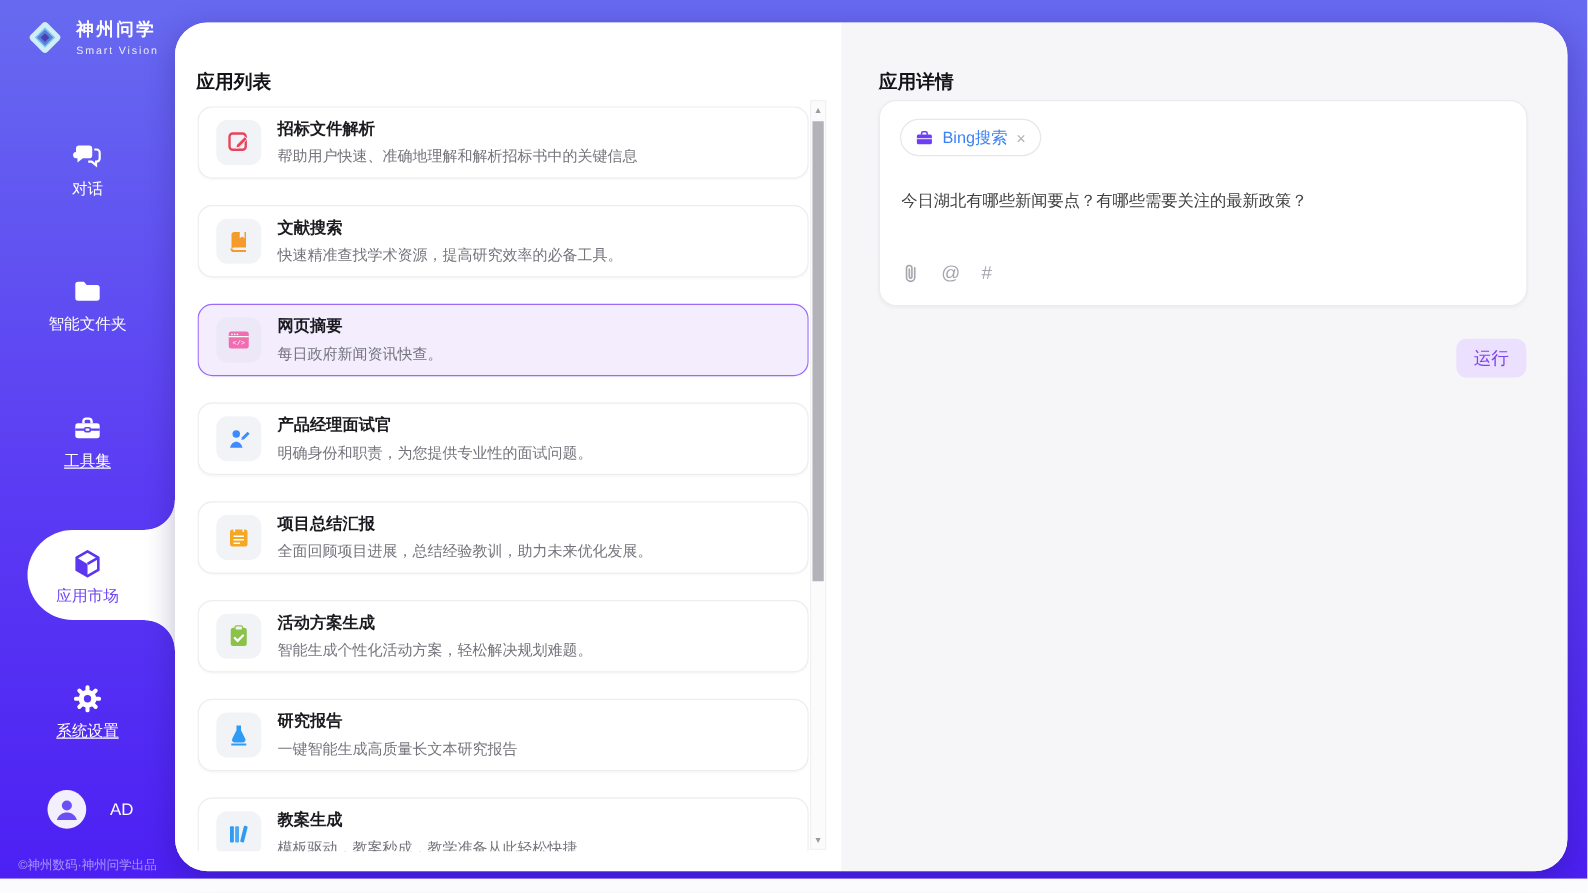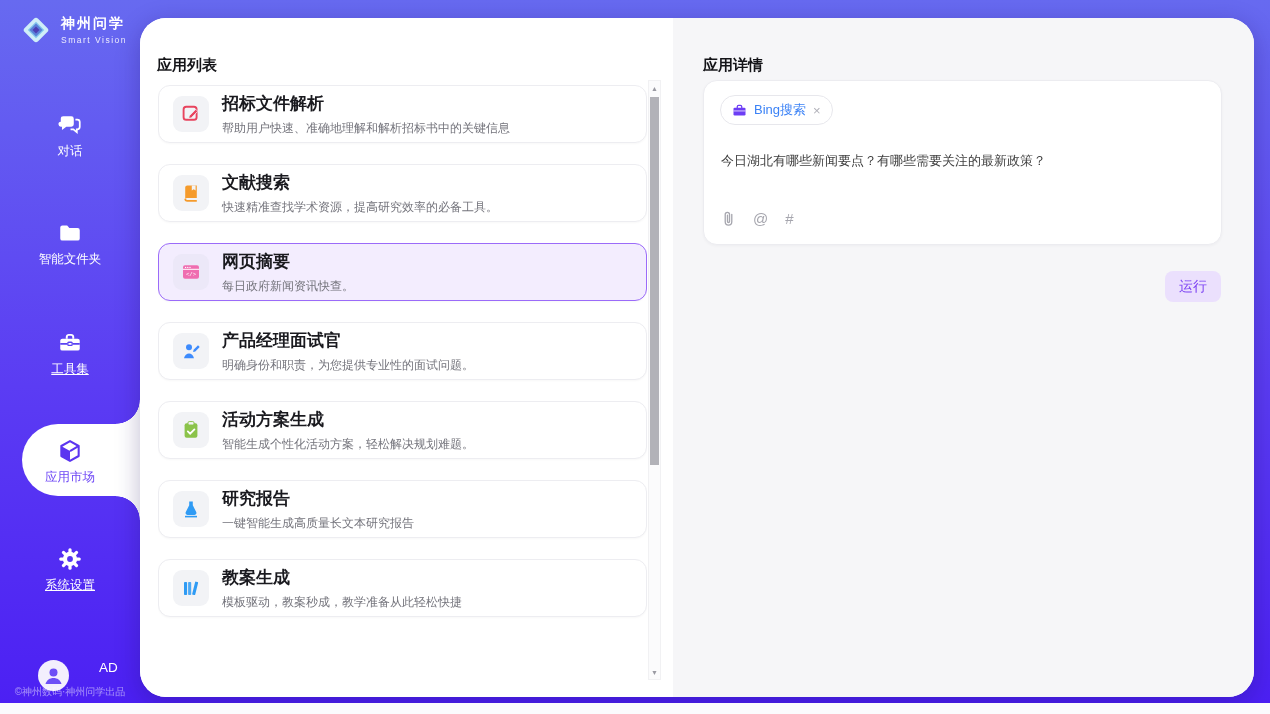--- a/index.html
+++ b/index.html
@@ -21,42 +21,42 @@
   .nav-item { position:absolute; left:0; width:140px; text-align:center; color:#fff; cursor:pointer; }
   .nav-item .nav-label { display:block; margin-top:5px; font-size:12.5px; }
   .nav-label.u { text-decoration:underline; }
   .bubble { position:absolute; left:22px; top:424px; width:118px; height:72px;
     background:#fff; border-radius:36px 0 0 36px; }
   .bubble::before { content:""; position:absolute; top:-24px; right:0; width:24px; height:24px;
     background:radial-gradient(circle 24px at 0 0, rgba(0,0,0,0) 23.4px, #fff 24px); }
   .bubble::after { content:""; position:absolute; bottom:-24px; right:0; width:24px; height:24px;
     background:radial-gradient(circle 24px at 0 100%, rgba(0,0,0,0) 23.4px, #fff 24px); }
   .nav-item.active { color:#6d46f5; }
-  .user-row { position:absolute; left:38px; top:660px; display:flex; gap:30px; }
+  .user-row { position:absolute; left:38px; top:632px; display:flex; align-items:center; gap:19px; }
   .avatar { width:31px; height:31px; border-radius:50%; background:#f3effd;
     display:flex; align-items:center; justify-content:center; overflow:hidden; }
   .user-name { color:#fff; font-size:13.5px; }
   .sb-footer { position:absolute; left:0; top:685px; width:140px; text-align:center;
     font-size:10px; color:rgba(255,255,255,.5); }
   
   .content { position:absolute; left:140px; top:18px; width:1114px; height:679px;
     background:#fff; border-radius:26px; overflow:hidden;
     box-shadow:0 6px 24px rgba(25,10,90,.28); }
   .list-panel { position:absolute; left:0; top:0; width:533px; height:100%; background:#fff; }
   .panel-title { position:absolute; top:38px; font-size:15px; font-weight:700; color:#141418; margin:0; }
   .list-panel .panel-title { left:17px; }
   .cards { position:absolute; left:18px; top:67px; width:489px; height:596px; overflow:hidden; }
   .app-card { height:58px; margin-bottom:21px; border:1px solid #ededf1; border-radius:12px;
     background:#fff; display:flex; align-items:center; padding:0 14px; cursor:pointer;
     box-shadow:0 1px 2px rgba(20,20,40,.03); }
   .app-card.selected { background:#f3edfe; border:1px solid #9b6bf9; }
   .icon-box { width:36px; height:36px; border-radius:9px; background:#f2f3f6; flex:0 0 36px;
     display:flex; align-items:center; justify-content:center; margin-right:13px; }
   .app-card.selected .icon-box { background:#ece8f8; }
-  .card-title { font-size:17px; font-weight:700; color:#1a1a1f; margin-bottom:5px; }
+  .card-title { font-size:13px; font-weight:700; color:#1a1a1f; margin-bottom:5px; }
   .card-desc { font-size:12px; color:#74747c; }
   
   .scrollbar { position:absolute; left:508px; top:62px; width:13px; height:600px;
     background:#fbfbfc; border:1px solid #f1f1f3; }
   .sb-arrow { position:absolute; left:0; width:11px; height:12px; display:flex;
     align-items:center; justify-content:center; color:#9a9aa2; font-size:7px; cursor:pointer; }
   .sb-arrow.up { top:1px; } .sb-arrow.down { bottom:1px; }
   .sb-thumb { position:absolute; left:1px; top:16px; width:9px; height:368px;
     background:#b2b2b8; cursor:grab; }
   
@@ -235,20 +235,36 @@
               <path d="M3 17.2c.7-3.1 2.7-4.8 5-4.8s4.3 1.7 5 4.8z" fill="currentColor"></path>
               <path d="M12.6 8.7l4.4-4.4 1.7 1.7-4.4 4.4-2.2.5z" fill="currentColor"></path>
             </svg>
           </span>
           <div>
             <div class="card-title">产品经理面试官</div>
             <div class="card-desc">明确身份和职责，为您提供专业性的面试问题。</div>
           </div>
         </div>
 
+        <div class="app-card">
+          <span class="icon-box" style="color:#f5a623;">
+            <svg width="20" height="20" viewBox="0 0 20 20">
+              <rect x="3" y="3.6" width="14" height="13.6" rx="2" fill="currentColor"></rect>
+              <line x1="6.4" y1="2" x2="6.4" y2="5.6" stroke="#f2f3f6" stroke-width="1.4"></line>
+              <line x1="13.6" y1="2" x2="13.6" y2="5.6" stroke="#f2f3f6" stroke-width="1.4"></line>
+              <line x1="5.8" y1="9" x2="14.2" y2="9" stroke="#fff" stroke-width="1.2"></line>
+              <line x1="5.8" y1="11.8" x2="14.2" y2="11.8" stroke="#fff" stroke-width="1.2"></line>
+              <line x1="5.8" y1="14.6" x2="11" y2="14.6" stroke="#fff" stroke-width="1.2"></line>
+            </svg>
+          </span>
+          <div>
+            <div class="card-title">项目总结汇报</div>
+            <div class="card-desc">全面回顾项目进展，总结经验教训，助力未来优化发展。</div>
+          </div>
+        </div>
 
         <div class="app-card">
           <span class="icon-box" style="color:#8bc34a;">
             <svg width="20" height="20" viewBox="0 0 20 20">
               <rect x="3.6" y="3.2" width="12.8" height="14.6" rx="2" fill="currentColor"></rect>
               <rect x="7" y="1.6" width="6" height="3.4" rx="1.2" fill="#f2f3f6" stroke="currentColor" stroke-width="1"></rect>
               <path d="M6.8 11.4l2.3 2.3 4.3-4.3" fill="none" stroke="#fff" stroke-width="1.8" stroke-linecap="round"></path>
             </svg>
           </span>
           <div>

